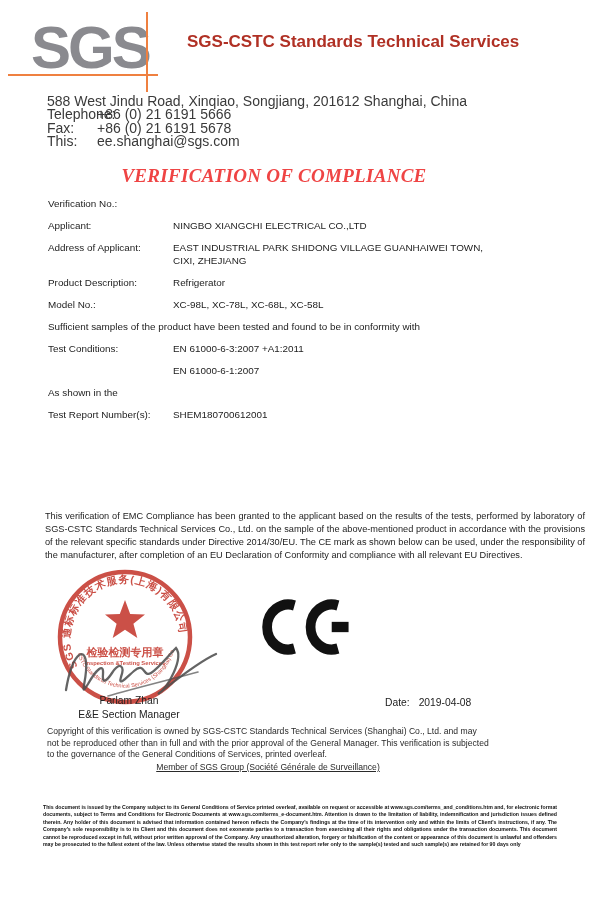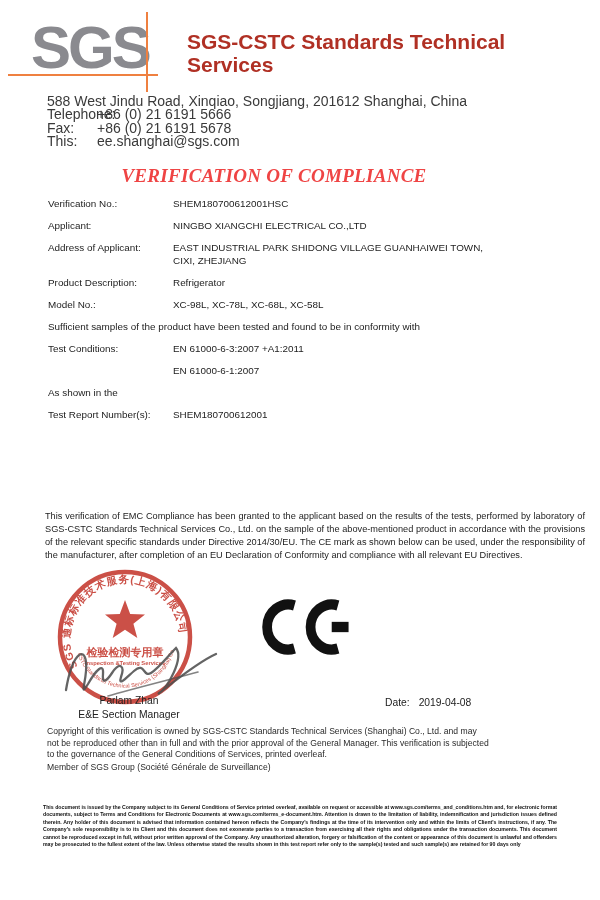--- a/index.html
+++ b/index.html
@@ -6,21 +6,21 @@
   .page{
     position:relative;width:600px;height:900px;margin:0 auto;background:#ffffff;
     font-family:"Liberation Sans","DejaVu Sans",sans-serif;color:#1c1c1c;overflow:hidden;
   }
   
   .logo-text{position:absolute;left:31px;top:22px;font-size:60px;line-height:52px;
     font-weight:bold;letter-spacing:-3px;color:#8a8a8f;}
   .logo-hline{position:absolute;left:8px;top:74px;width:150px;height:2px;background:#ef8040;}
   .logo-vline{position:absolute;left:146px;top:12px;width:2px;height:80px;background:#ef8040;}
   .company-title{position:absolute;left:187px;top:31px;width:360px;
-    font-size:21px;line-height:22.5px;font-weight:bold;color:#b03024;}
+    font-size:17px;line-height:22.5px;font-weight:bold;color:#b03024;}
   .address-block{position:absolute;left:47px;top:95px;font-size:14px;line-height:13.4px;color:#3a3a3a;}
   .contact-row .c-label{display:inline-block;width:50px;}
   
   .doc-title{position:absolute;left:48px;top:165px;width:452px;text-align:center;
     font-family:"Liberation Serif","DejaVu Serif",serif;font-style:italic;font-weight:bold;
     font-size:19px;letter-spacing:.3px;color:#ef4444;}
   
   .fields{position:absolute;left:48px;top:197px;width:512px;font-size:9.9px;line-height:13.4px;}
   .frow{display:flex;margin-bottom:8.6px;}
   .flabel{width:125px;flex:0 0 125px;}
@@ -34,21 +34,21 @@
   .stamp{position:absolute;left:56px;top:568px;width:138px;height:138px;opacity:.9;}
   .signature{position:absolute;left:48px;top:610px;width:178px;height:100px;}
   .signer{position:absolute;left:48px;top:694px;width:162px;text-align:center;
     font-size:10.3px;line-height:13.8px;color:#222;}
   .ce{position:absolute;left:259px;top:597px;width:94px;height:60px;}
   .date-line{position:absolute;left:385px;top:697px;font-size:10.3px;color:#222;}
   .date-line .d-label{margin-right:9px;}
   
   .copyright{position:absolute;left:47px;top:726px;width:442px;
     font-size:8.6px;line-height:11.6px;color:#2a2a2a;}
-  .member-line{margin-top:1px;}
+  .member-line{text-align:center;margin-top:1px;text-decoration:underline;}
   .footer-terms{position:absolute;left:43px;top:804px;width:514px;
     font-size:5.2px;line-height:7.4px;font-weight:600;text-align:justify;color:#111;}
 </style>
 </head>
 <body>
 
 <div class="page">
 
   <div class="logo-text">SGS</div>
   <div class="logo-hline"></div>
@@ -68,21 +68,20 @@
     <div class="contact-row">
       <span class="c-label">This:</span><span>ee.shanghai@sgs.com</span>
     </div>
   </div>
 
   <div class="doc-title">VERIFICATION OF COMPLIANCE</div>
 
   <div class="fields">
     <div class="frow">
       <div class="flabel">Verification No.:</div>
-      <div class="fvalue">SHEM180700612001HSC</div>
     </div>
     <div class="frow">
       <div class="flabel">Applicant:</div>
       <div class="fvalue">NINGBO XIANGCHI ELECTRICAL CO.,LTD</div>
     </div>
     <div class="frow">
       <div class="flabel">Address of Applicant:</div>
       <div class="fvalue">EAST INDUSTRIAL PARK SHIDONG VILLAGE GUANHAIWEI TOWN, CIXI, ZHEJIANG</div>
     </div>
     <div class="frow">

